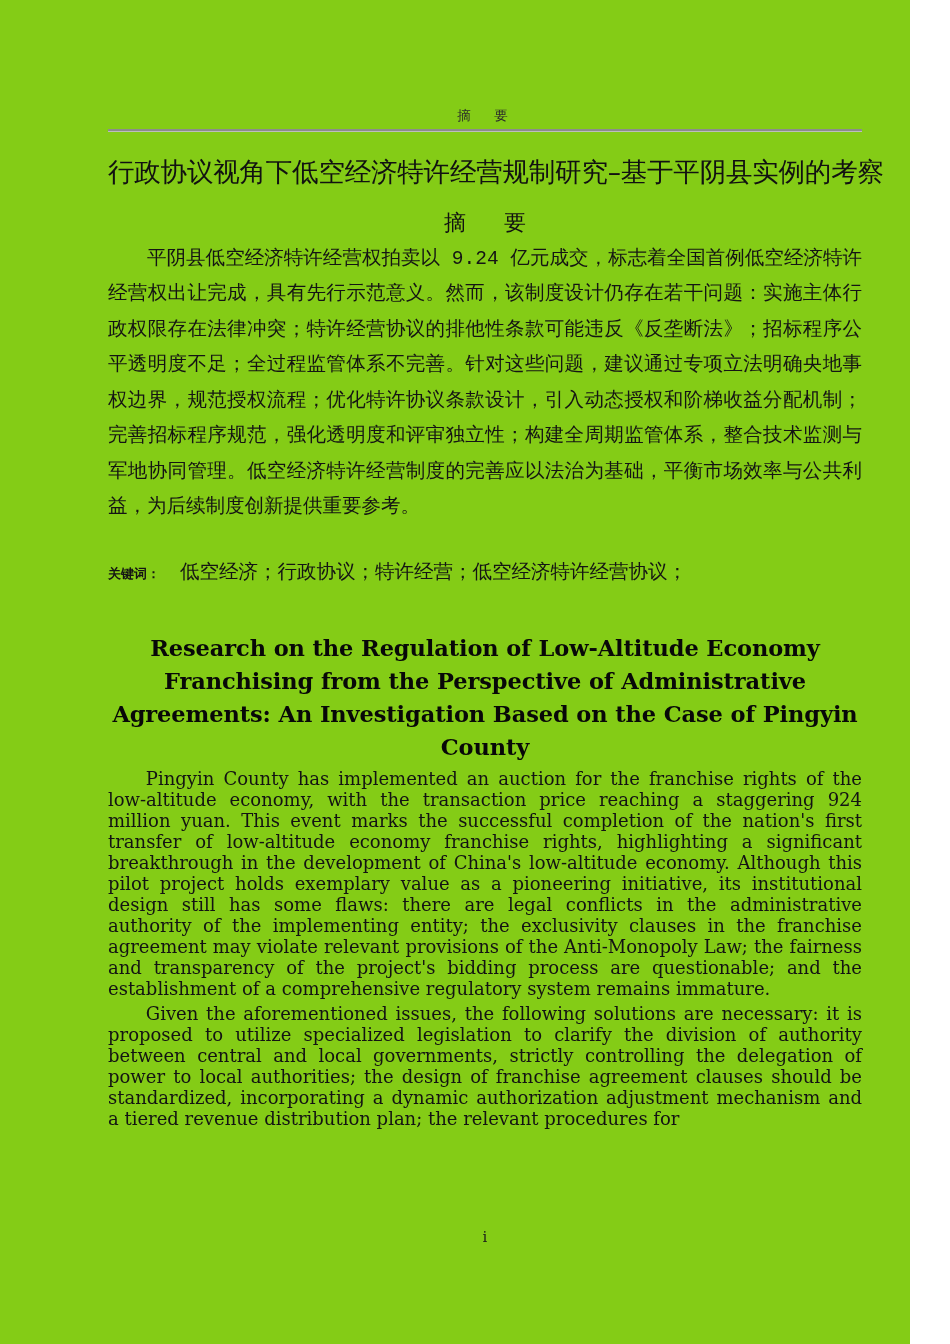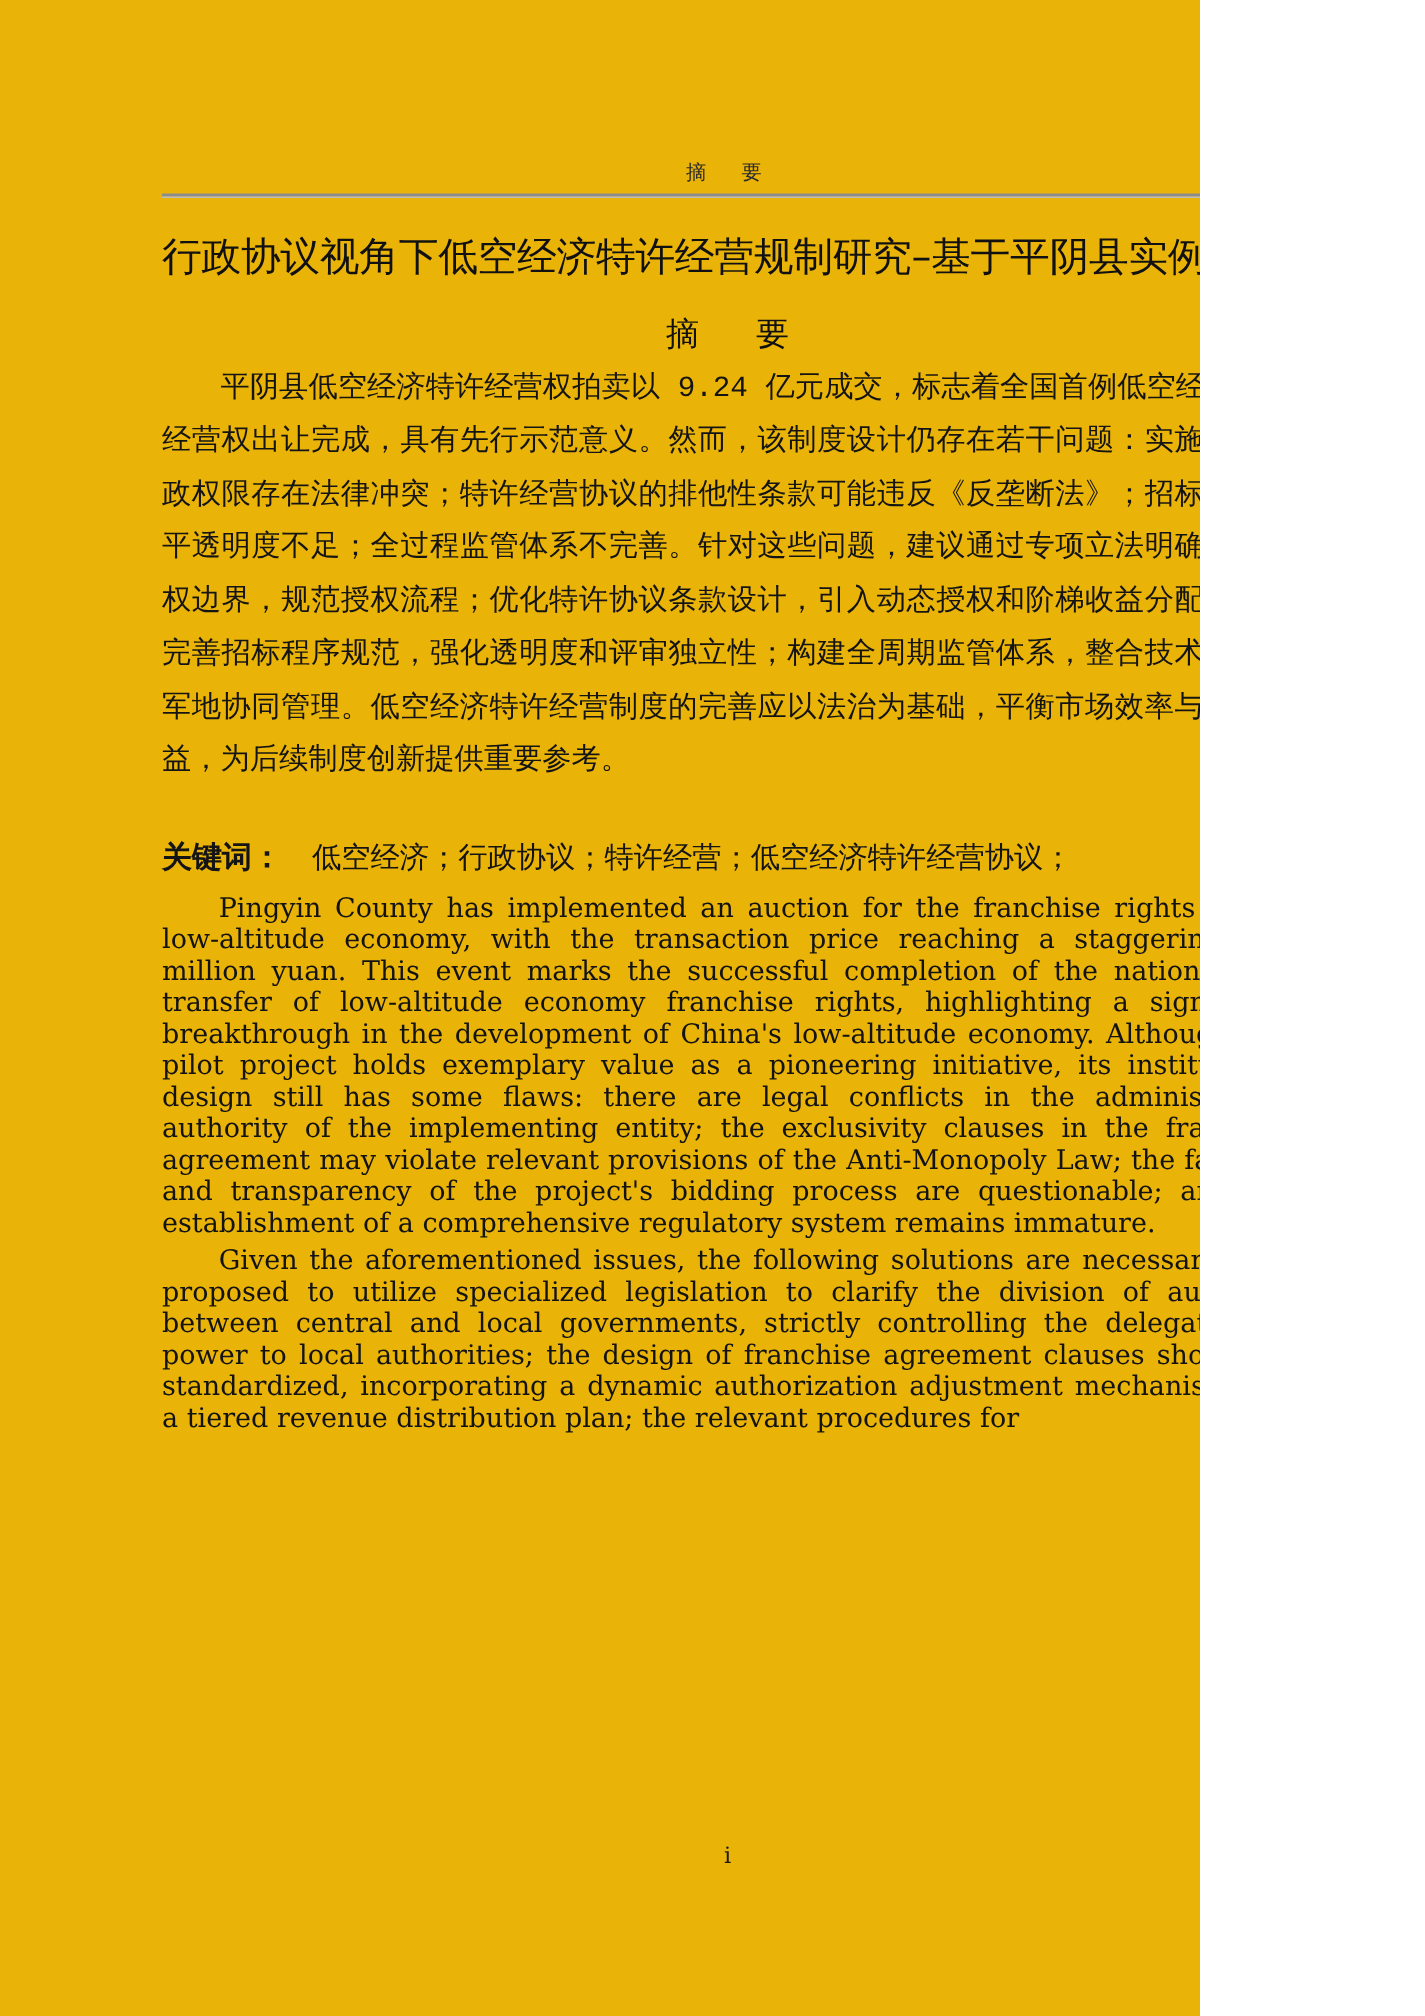--- a/index.html
+++ b/index.html
@@ -3,23 +3,23 @@
 <meta charset="utf-8">
 <style>
   html, body {
     margin: 0;
     padding: 0;
     background: #ffffff;
   }
 
   .page {
     position: relative;
-    width: 800px;
+    width: 910px;
     height: 1344px;
-    background: #eab308;
+    background: #84cc16;
     box-sizing: border-box;
     overflow: hidden;
   }
 
   
   .running-header {
     position: absolute;
     top: 106px;
     left: 108px;
     width: 754px;
@@ -94,21 +94,21 @@
     font-family: "DejaVu Serif", "Liberation Serif", serif;
     font-size: 19.5px;
     color: #141414;
     line-height: 35px;
     margin: 28px 0 0 0;
     text-indent: 0;
   }
   .kw-label {
     font-family: Liberation Mono, monospace;
     font-weight: 700;
-    font-size: 20px;
+    font-size: 13px;
   }
   .kw-values {
     font-family: "DejaVu Serif", "Liberation Serif", serif;
     margin-left: 20px;
   }
 
   
   .en-title {
     font-family: "DejaVu Serif", "Liberation Serif", serif;
     font-weight: 700;
@@ -170,20 +170,21 @@
     <h1 class="cn-title">行政协议视角下低空经济特许经营规制研究–基于平阴县实例的考察</h1>
 
     <h2 class="cn-abstract-heading">摘　要</h2>
 
     <p class="cn-body">平阴县低空经济特许经营权拍卖以 9.24 亿元成交，标志着全国首例低空经济特许经营权出让完成，具有先行示范意义。然而，该制度设计仍存在若干问题：实施主体行政权限存在法律冲突；特许经营协议的排他性条款可能违反《反垄断法》；招标程序公平透明度不足；全过程监管体系不完善。针对这些问题，建议通过专项立法明确央地事权边界，规范授权流程；优化特许协议条款设计，引入动态授权和阶梯收益分配机制；完善招标程序规范，强化透明度和评审独立性；构建全周期监管体系，整合技术监测与军地协同管理。低空经济特许经营制度的完善应以法治为基础，平衡市场效率与公共利益，为后续制度创新提供重要参考。</p>
 
     <p class="cn-keywords">
       <span class="kw-label">关键词：</span><span class="kw-values">低空经济；行政协议；特许经营；低空经济特许经营协议；</span>
     </p>
 
+    <h1 class="en-title">Research on the Regulation of Low-Altitude Economy Franchising from the Perspective of Administrative Agreements: An Investigation Based on the Case of Pingyin County</h1>
 
 
     <p class="en-body">Pingyin County has implemented an auction for the franchise rights of the low-altitude economy, with the transaction price reaching a staggering 924 million yuan. This event marks the successful completion of the nation's first transfer of low-altitude economy franchise rights, highlighting a significant breakthrough in the development of China's low-altitude economy. Although this pilot project holds exemplary value as a pioneering initiative, its institutional design still has some flaws: there are legal conflicts in the administrative authority of the implementing entity; the exclusivity clauses in the franchise agreement may violate relevant provisions of the Anti-Monopoly Law; the fairness and transparency of the project's bidding process are questionable; and the establishment of a comprehensive regulatory system remains immature.</p>
 
     <p class="en-body">Given the aforementioned issues, the following solutions are necessary: it is proposed to utilize specialized legislation to clarify the division of authority between central and local governments, strictly controlling the delegation of power to local authorities; the design of franchise agreement clauses should be standardized, incorporating a dynamic authorization adjustment mechanism and a tiered revenue distribution plan; the relevant procedures for</p>
 
   </div>
 
   <div class="page-number">i</div>
 

